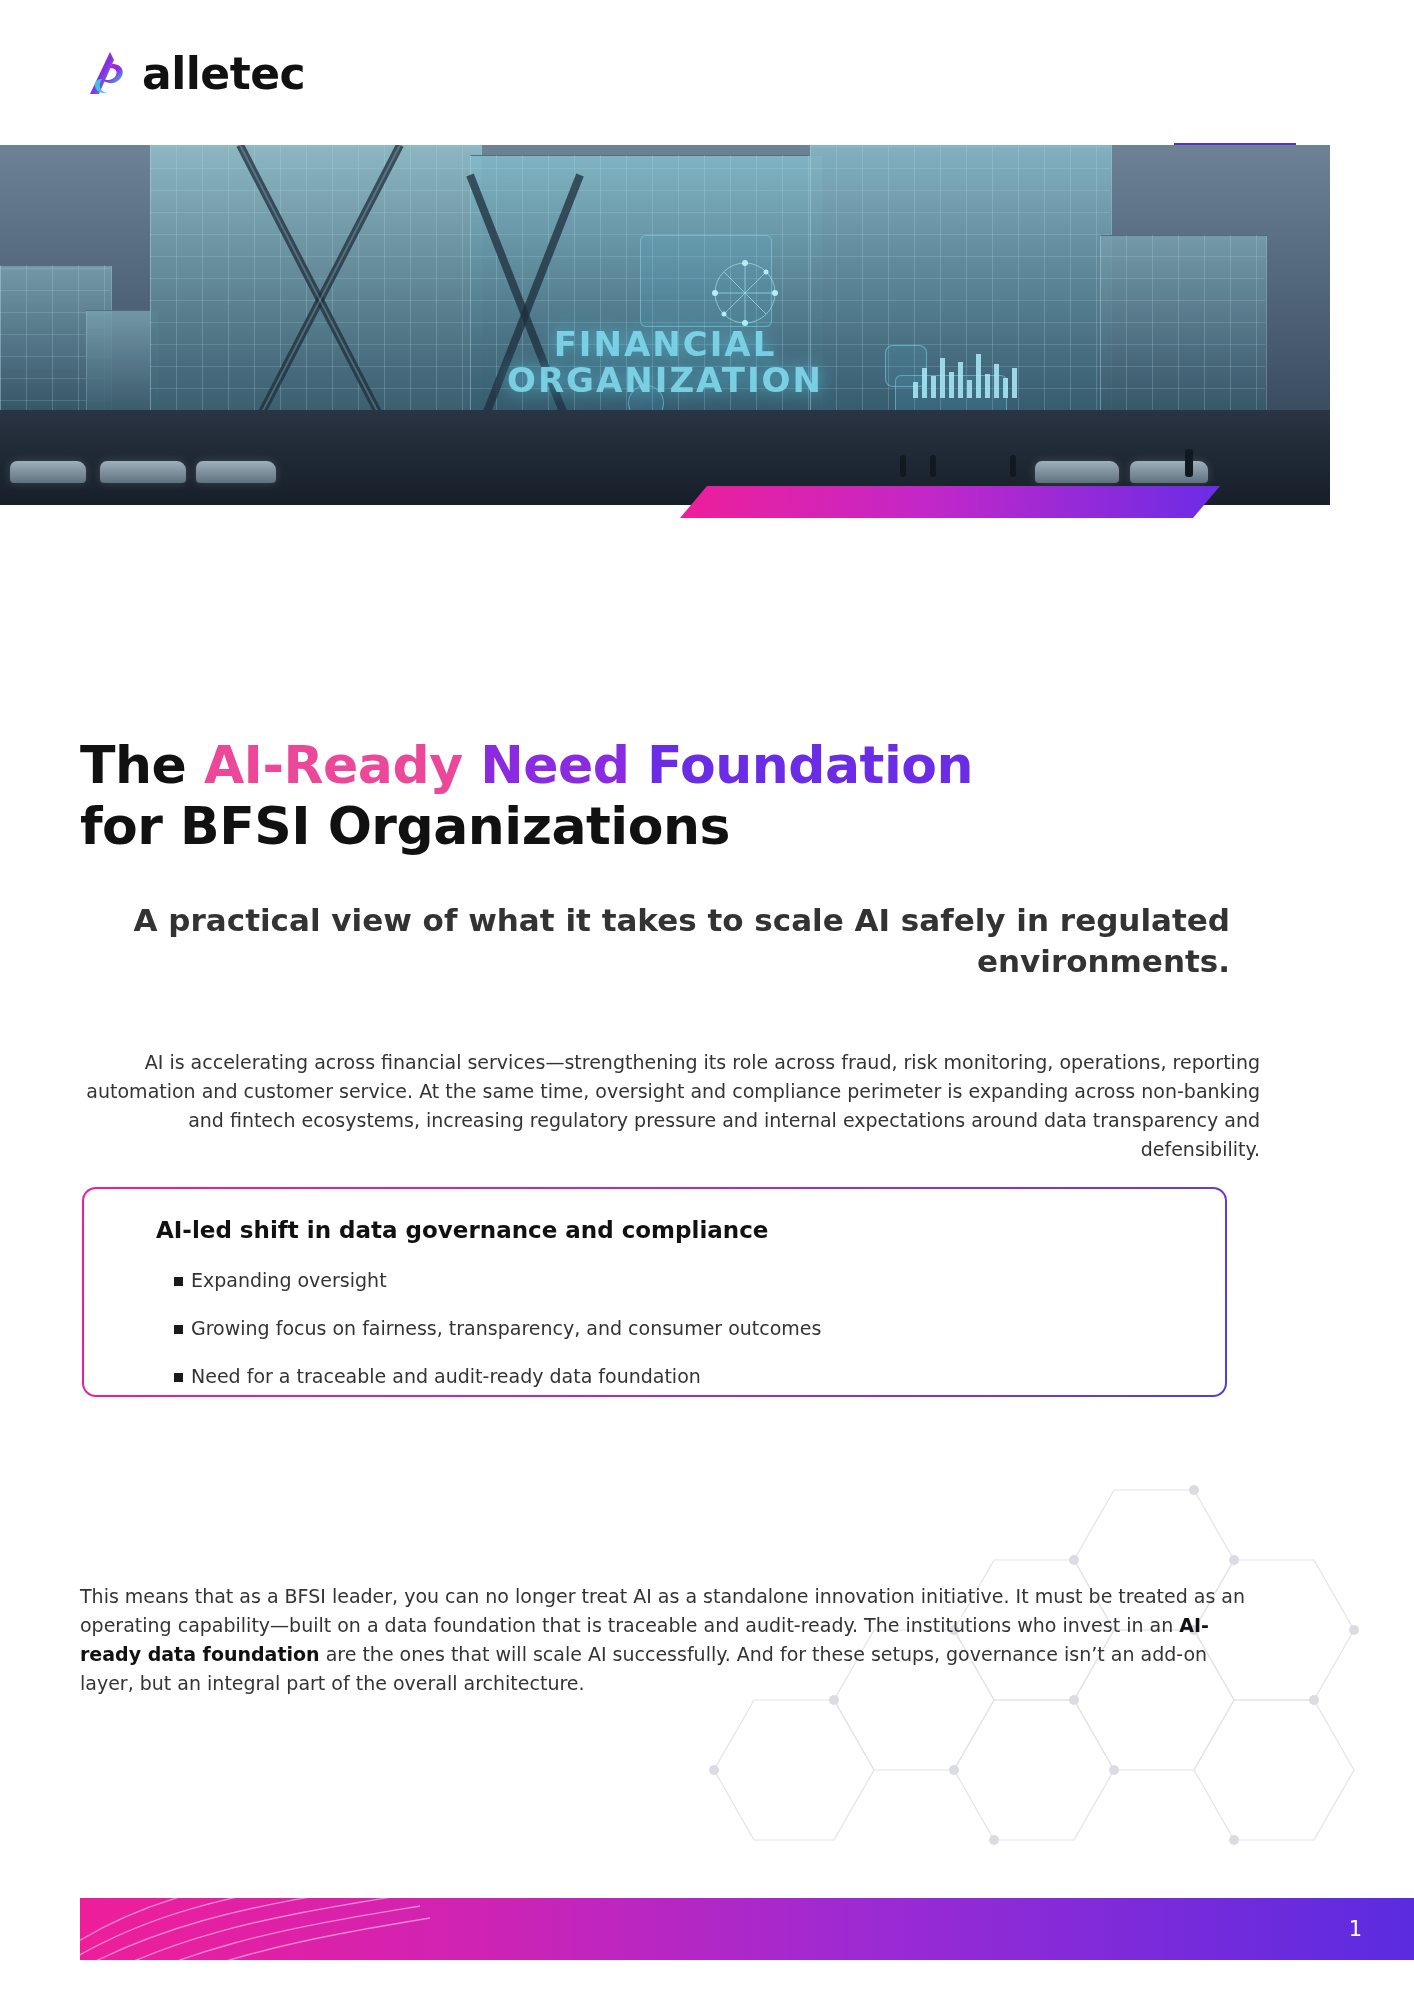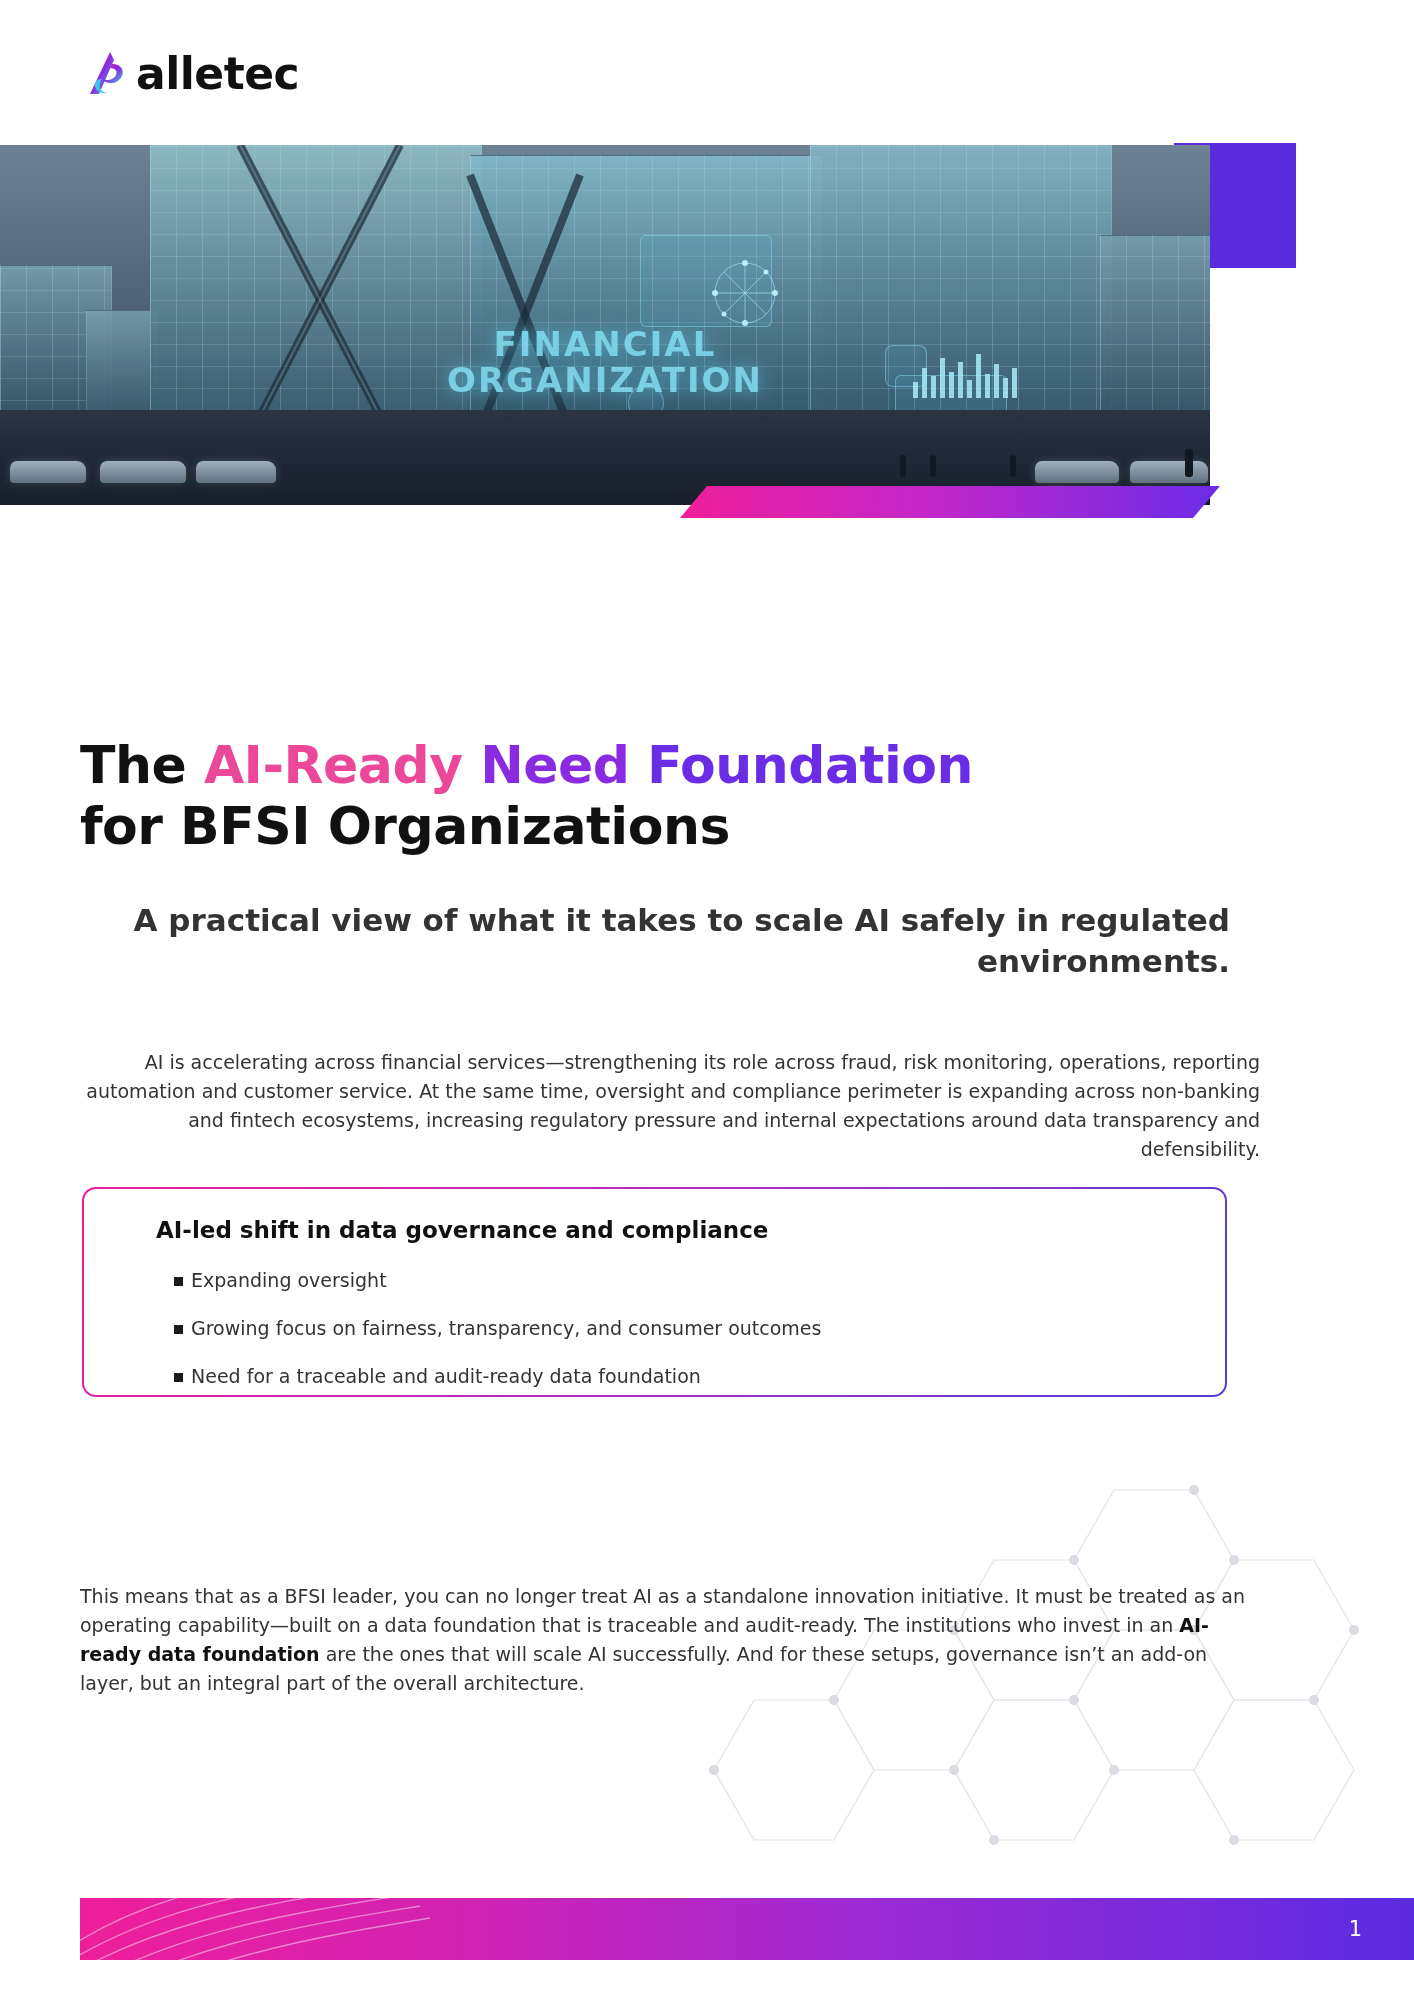--- a/index.html
+++ b/index.html
@@ -16,21 +16,21 @@
     overflow: hidden;
   }
 
   
   .logo-area {
     position: absolute;
     left: 80px;
     top: 48px;
     display: flex;
     align-items: center;
-    gap: 4px;
+    gap: 10px;
   }
   .logo-mark {
     width: 52px;
     height: 52px;
     position: relative;
   }
   .logo-word {
     font-size: 44px;
     font-weight: 700;
     letter-spacing: -0.5px;
@@ -52,21 +52,21 @@
     top: 143px;
     width: 122px;
     height: 125px;
     background: #5b2be0;
     z-index: 1;
   }
   .hero-img {
     position: absolute;
     left: 0;
     top: 0;
-    width: 1210px;
+    width: 1330px;
     height: 360px;
     overflow: hidden;
     z-index: 2;
     background: #2b3a4a;
   }
   
   .sky {
     position: absolute; inset: 0;
     background: linear-gradient(180deg, #6e8296 0%, #55697e 35%, #3d4f63 70%, #2e3e50 100%);
   }

